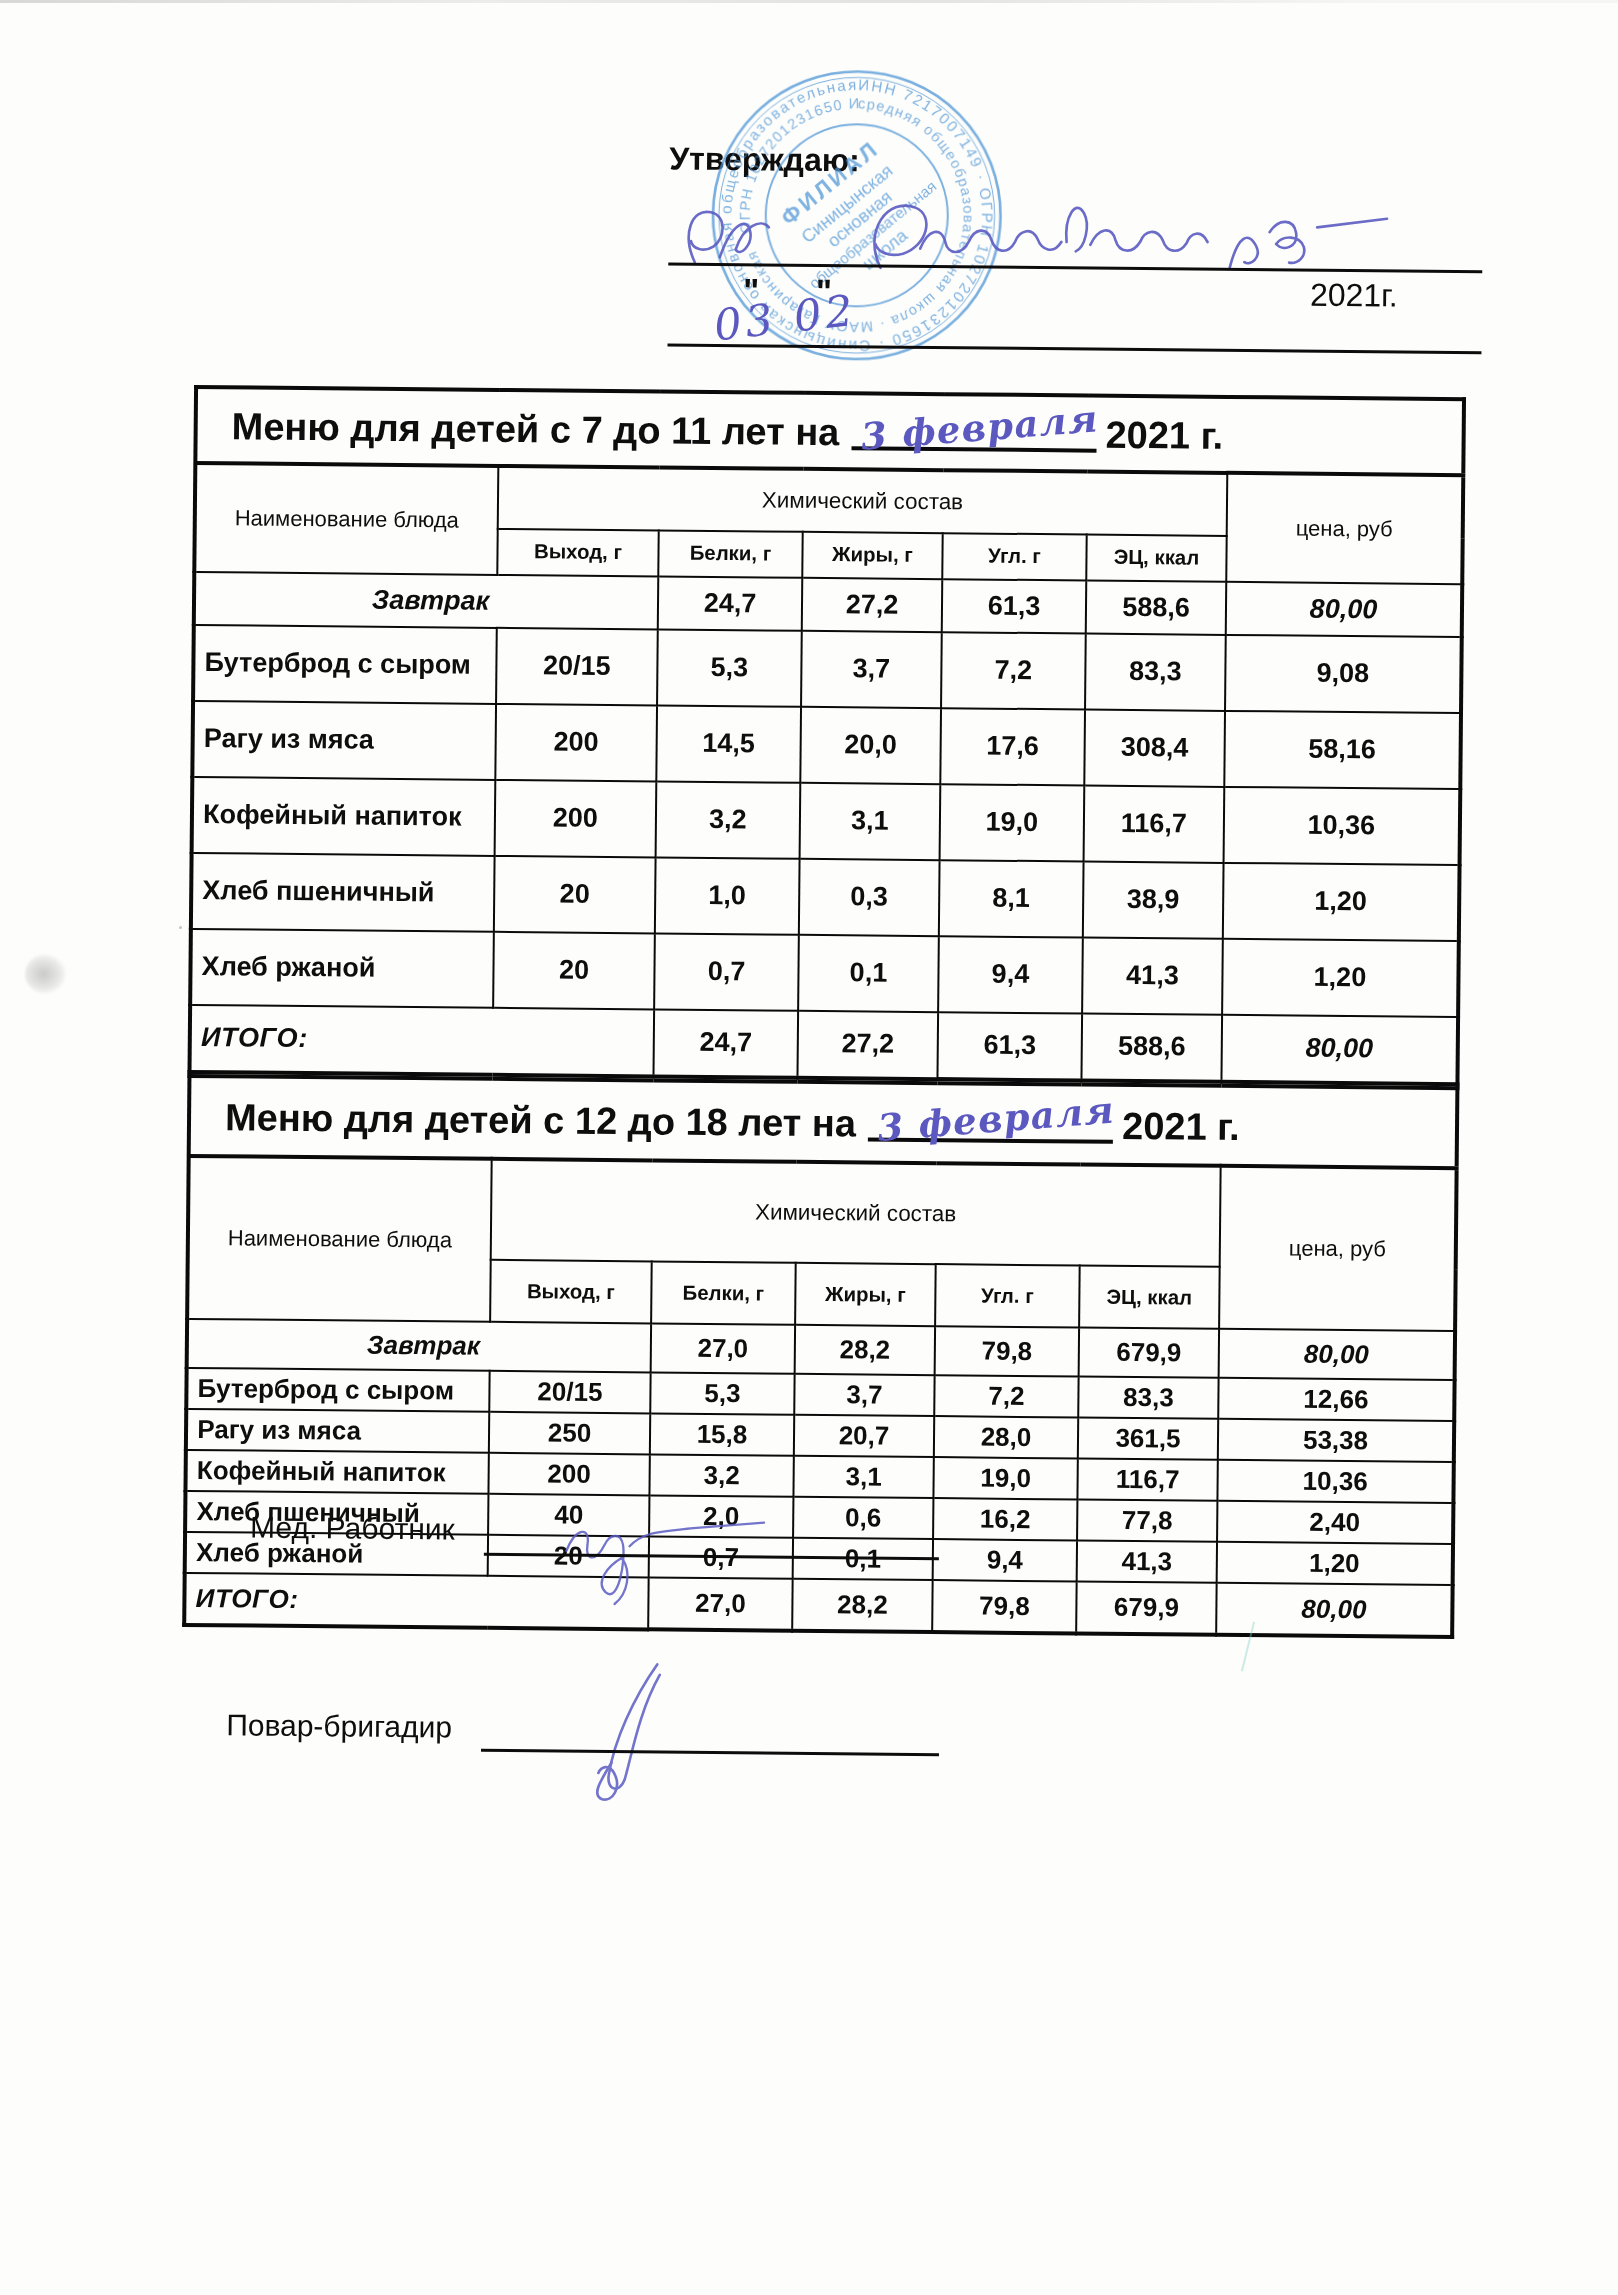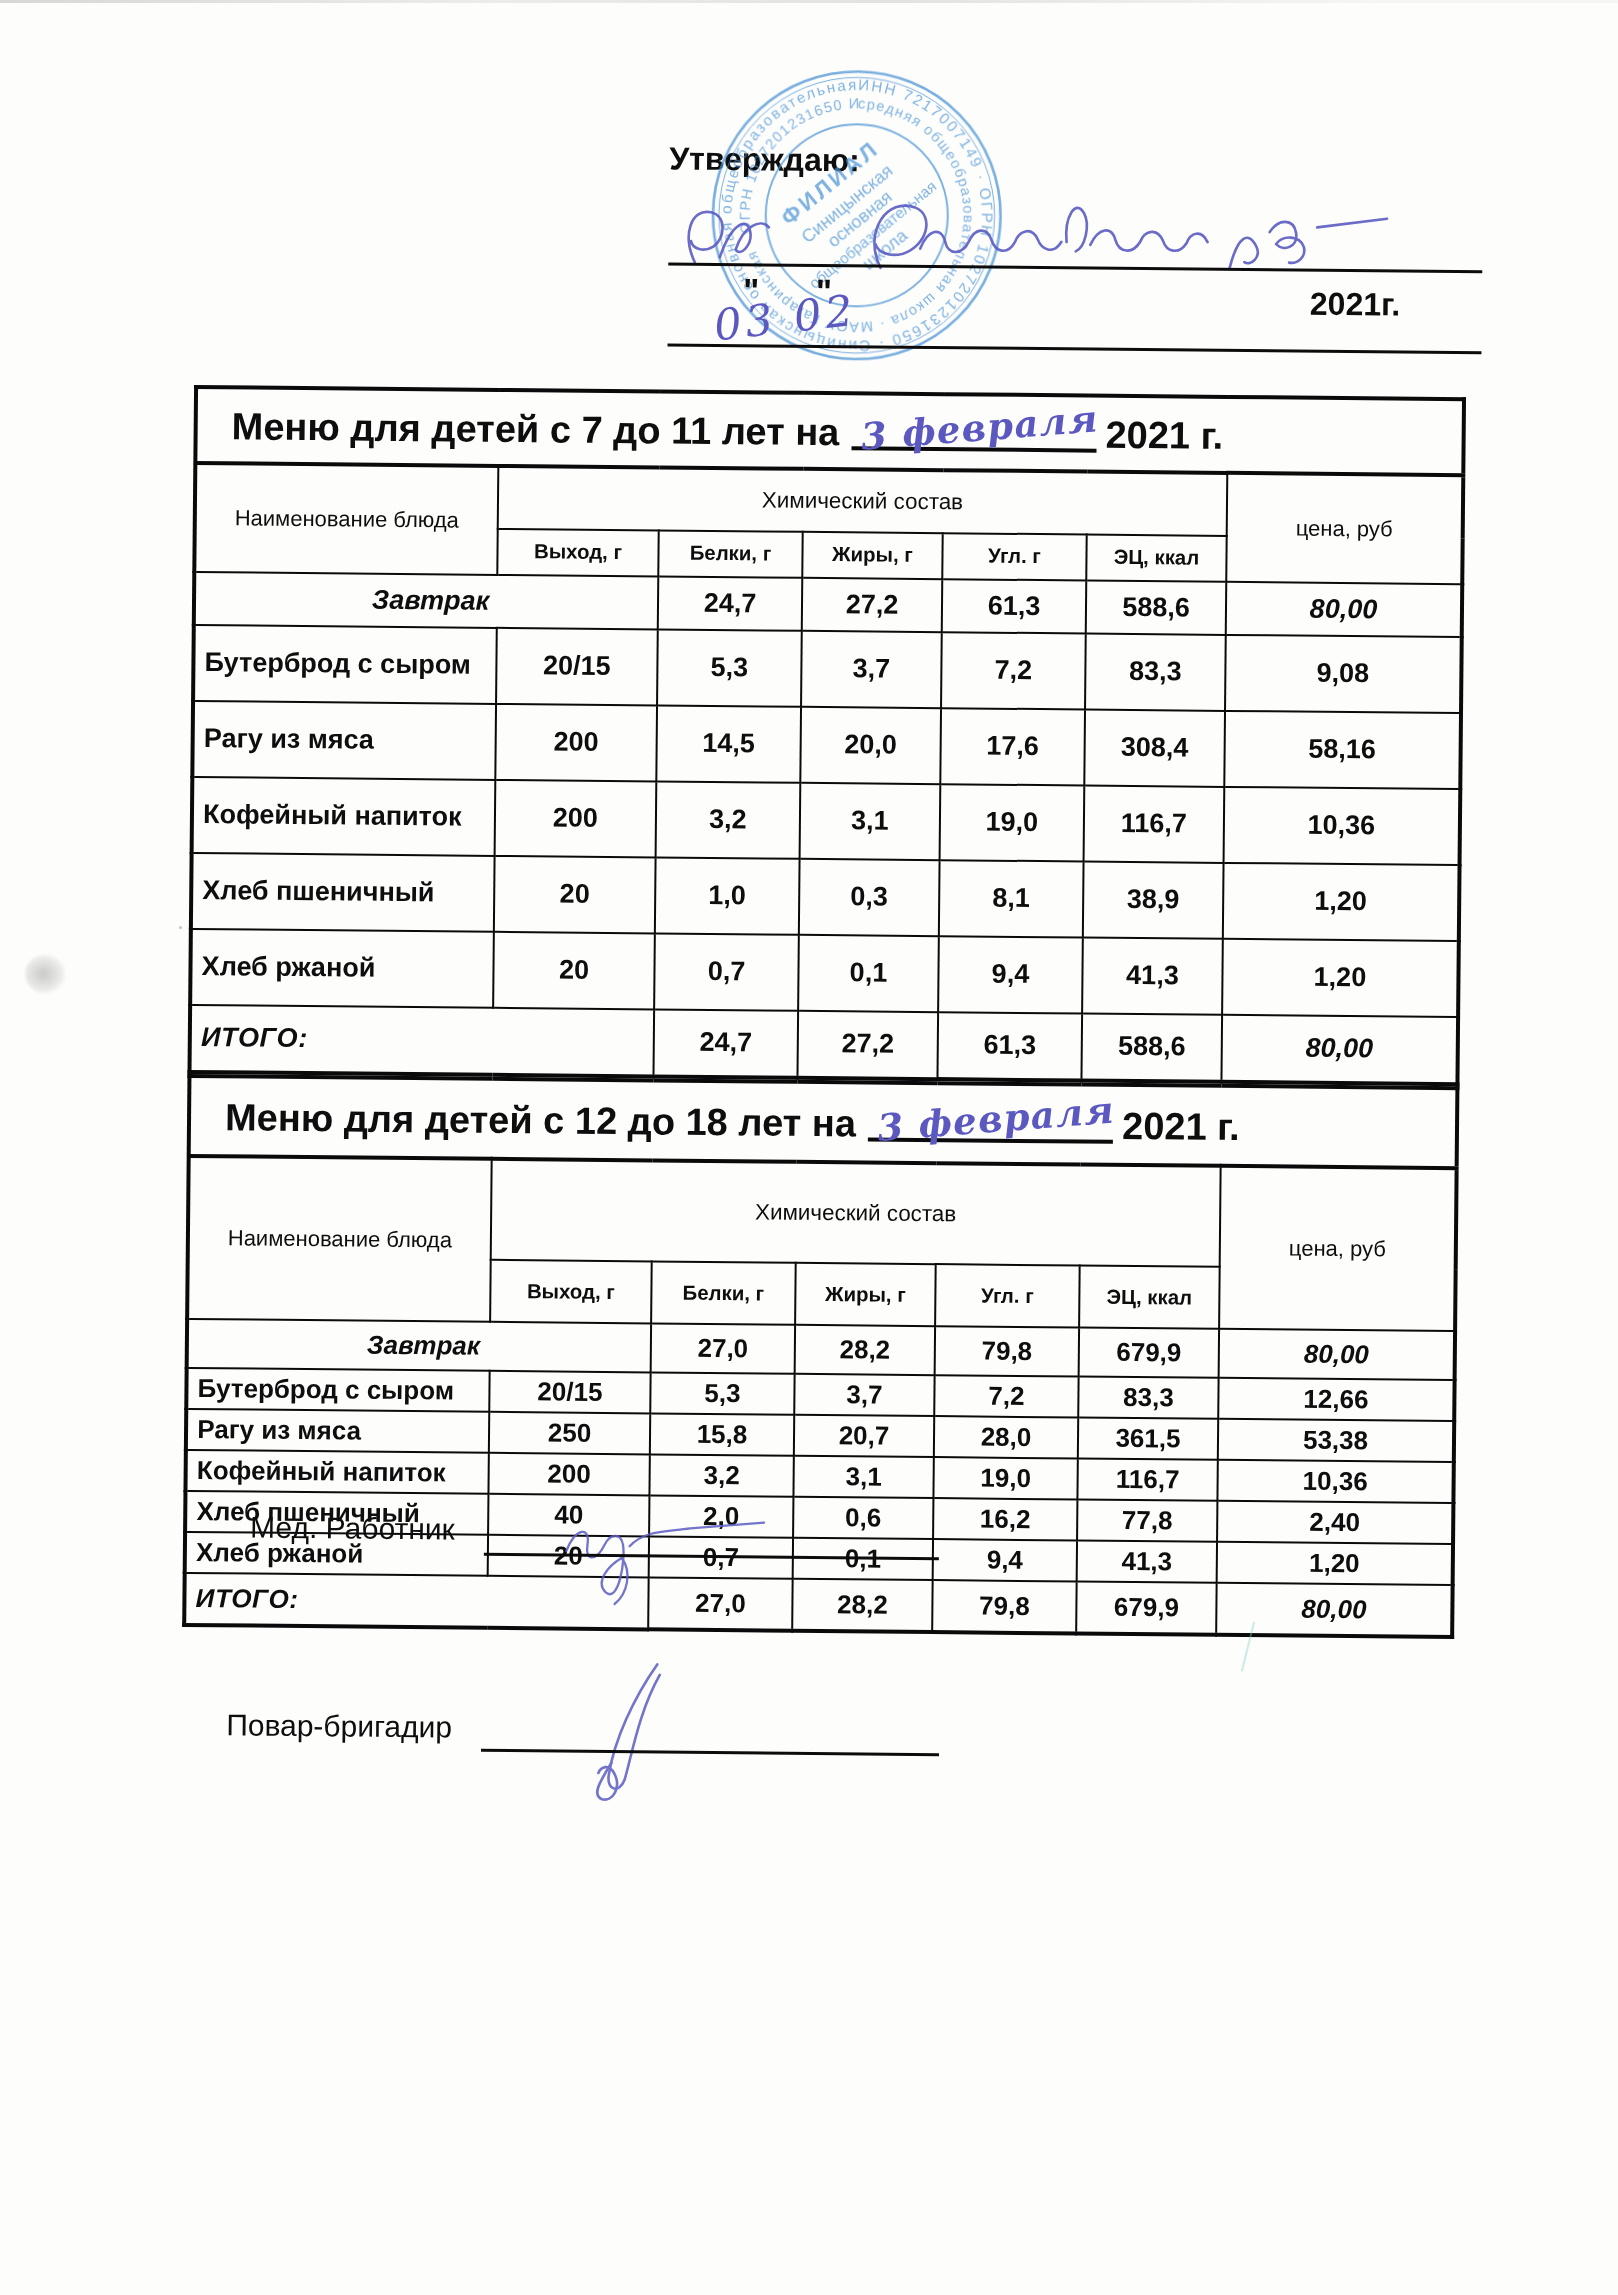--- a/index.html
+++ b/index.html
@@ -15,21 +15,21 @@
     filter:blur(1px);}
   .speck{position:absolute;left:179px;top:926px;width:3.3px;height:3.3px;border-radius:50%;background:#8d8d8d;opacity:.5;}
   .scratch{position:absolute;left:1247px;top:1621px;width:2px;height:51px;background:#7fd2c6;opacity:.4;transform:rotate(14deg);}
 
   
   .approve-label{position:absolute;left:667px;top:136px;font-size:32px;font-weight:700;}
   .sig-line{position:absolute;height:3.3px;background:#0c0c0c;}
   .line1{left:667px;top:258px;width:814px;}
   .line2{left:667px;top:339px;width:814px;}
   .quotes{position:absolute;left:742px;top:266px;font-size:34px;font-weight:700;white-space:pre;}
-  .year{position:absolute;left:1309px;top:275px;font-size:32px;font-weight:700;}
+  .year{position:absolute;left:1309px;top:266px;font-size:32px;font-weight:400;}
   .hand{font-family:"DejaVu Serif",serif;font-style:italic;color:#5b58c0;}
   .hand-date{position:absolute;left:713px;top:287px;font-size:43px;transform:rotate(-7deg);letter-spacing:4px;}
   .stamp-svg{position:absolute;left:700px;top:54px;opacity:.88;}
   .dir-sig{position:absolute;left:675px;top:177px;}
 
   
   .sheet{position:absolute;left:194px;top:385px;width:1268px;}
   table{border-collapse:collapse;width:100%;table-layout:fixed;}
   table{border:4.6px solid #0a0a0a;}
   th,td{border:2.6px solid #0a0a0a;overflow:hidden;}

